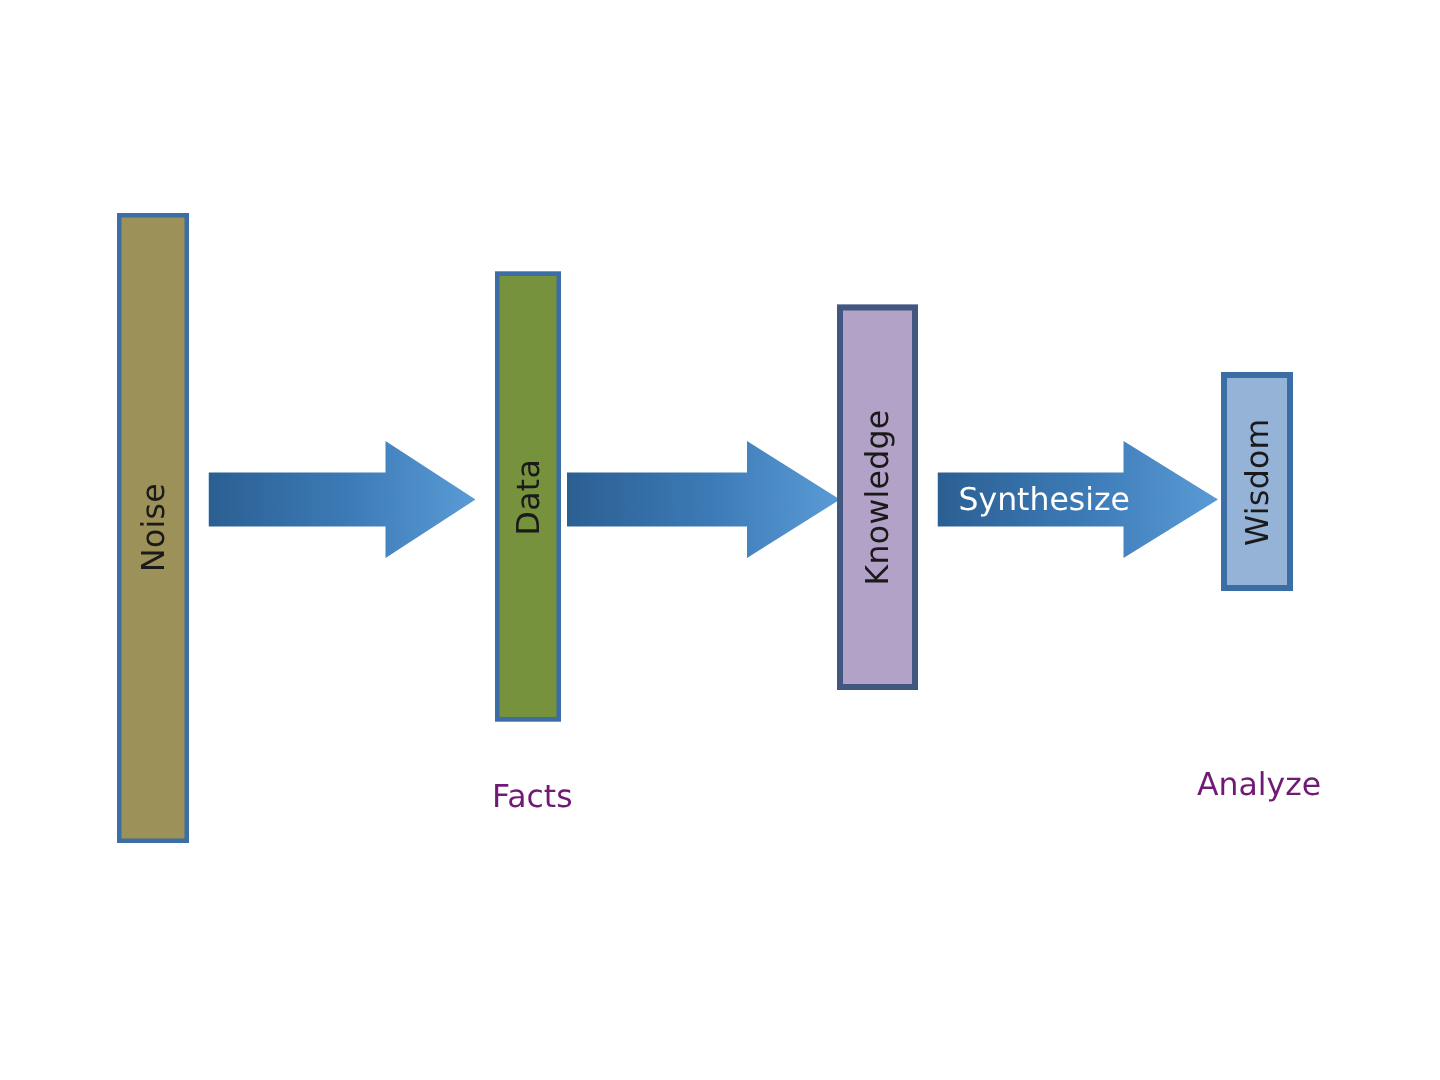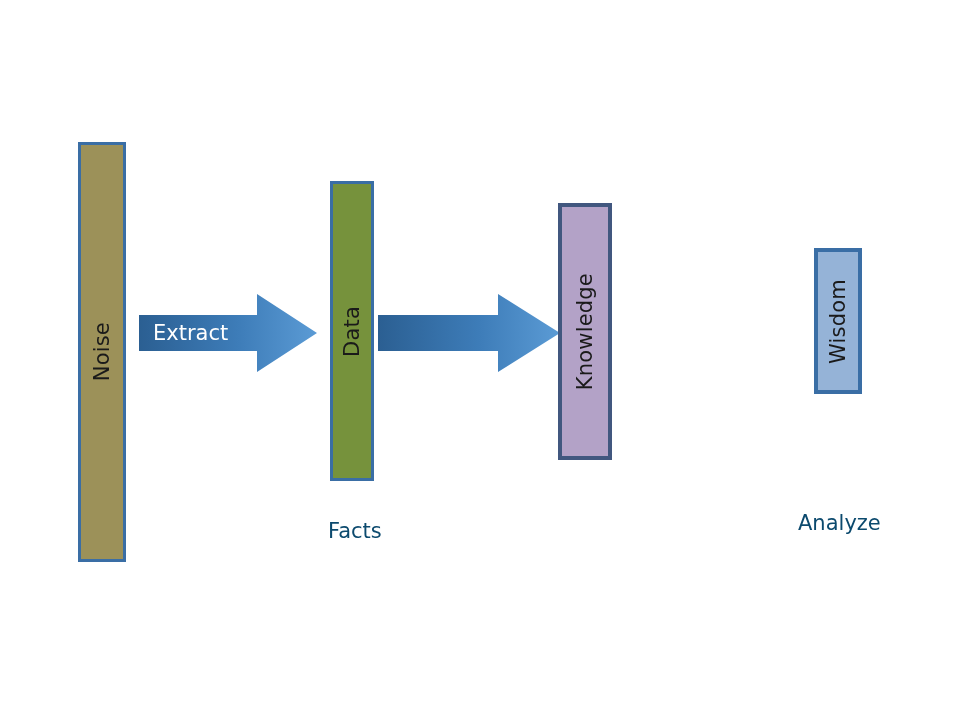--- a/index.html
+++ b/index.html
@@ -95,21 +95,21 @@
     pointer-events: none;
   }
   .arrow-extract    { left: 139px; width: 178px; }
   .arrow-analyze    { left: 378px; width: 182px; }
   .arrow-synthesize { left: 625px; width: 187px; }
 
   
   .caption {
     position: absolute;
     font-size: 21px;
-    color: #0c4a6e;
+    color: #701a75;
     font-family: "DejaVu Sans", sans-serif;
     white-space: nowrap;
   }
   .caption-facts          { left: 328px; top: 519px; }
   .caption-interpretation { left: 520px; top: 519px; }
   .caption-strategy       { left: 798px; top: 511px; }
 </style>
 </head>
 <body>
 
@@ -123,21 +123,20 @@
     <svg viewBox="0 0 178 78" preserveAspectRatio="none">
       <defs>
         <linearGradient id="gradExtract" x1="0" y1="0" x2="1" y2="0">
           <stop offset="0%" stop-color="#2b5f92"></stop>
           <stop offset="55%" stop-color="#3d7cb8"></stop>
           <stop offset="100%" stop-color="#5b9bd5"></stop>
         </linearGradient>
       </defs>
       <polygon points="0,21 118,21 118,0 178,39 118,78 118,57 0,57" fill="url(#gradExtract)"></polygon>
     </svg>
-    <span class="arrow-label">Extract</span>
   </div>
 
   <div class="stage-bar bar-data">
     <span class="bar-label">Data</span>
   </div>
 
   <div class="arrow arrow-analyze">
     <svg viewBox="0 0 182 78" preserveAspectRatio="none">
       <defs>
         <linearGradient id="gradAnalyze" x1="0" y1="0" x2="1" y2="0">
@@ -147,20 +146,33 @@
         </linearGradient>
       </defs>
       <polygon points="0,21 120,21 120,0 182,39 120,78 120,57 0,57" fill="url(#gradAnalyze)"></polygon>
     </svg>
   </div>
 
   <div class="stage-bar bar-knowledge">
     <span class="bar-label">Knowledge</span>
   </div>
 
+  <div class="arrow arrow-synthesize">
+    <svg viewBox="0 0 187 78" preserveAspectRatio="none">
+      <defs>
+        <linearGradient id="gradSynth" x1="0" y1="0" x2="1" y2="0">
+          <stop offset="0%" stop-color="#2b5f92"></stop>
+          <stop offset="55%" stop-color="#3d7cb8"></stop>
+          <stop offset="100%" stop-color="#5b9bd5"></stop>
+        </linearGradient>
+      </defs>
+      <polygon points="0,21 124,21 124,0 187,39 124,78 124,57 0,57" fill="url(#gradSynth)"></polygon>
+    </svg>
+    <span class="arrow-label">Synthesize</span>
+  </div>
 
   <div class="stage-bar bar-wisdom">
     <span class="bar-label">Wisdom</span>
   </div>
 
   <div class="caption caption-facts">Facts</div>
   <div class="caption caption-strategy">Analyze</div>
 
 </div>
 

